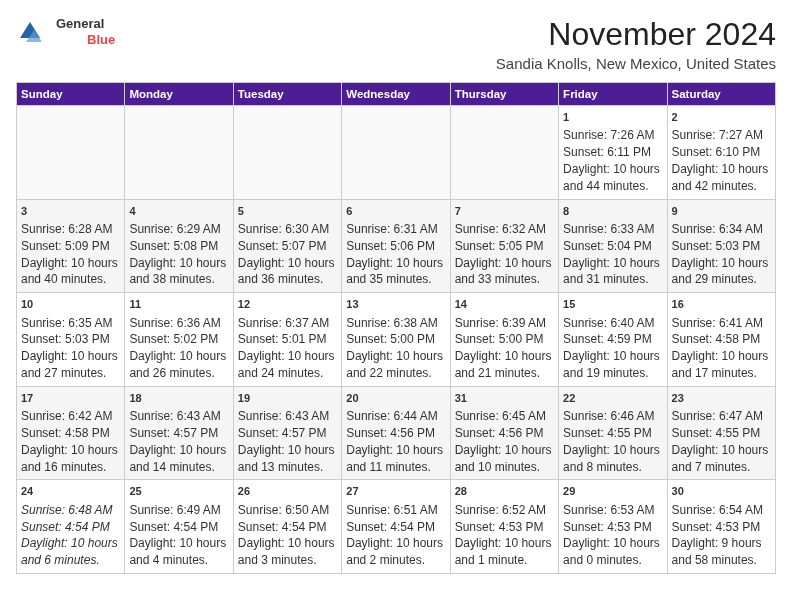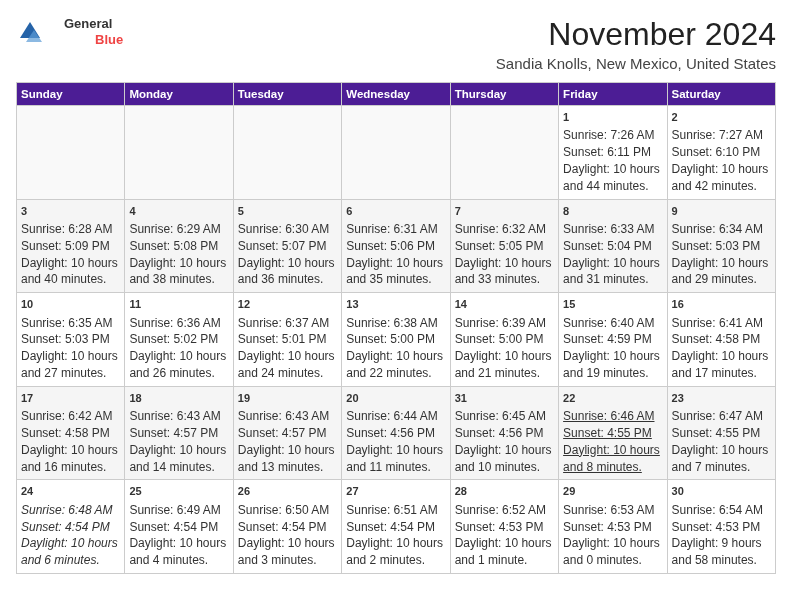--- a/index.html
+++ b/index.html
@@ -12,21 +12,21 @@
     }
     .header-area {
       display: flex;
       justify-content: space-between;
       align-items: flex-start;
       margin-bottom: 10px;
     }
     .logo {
       display: flex;
       align-items: center;
-      gap: 20px;
+      gap: 12px;
     }
     .logo-text {
       font-size: 13px;
       font-weight: bold;
       color: #333;
       line-height: 1.2;
     }
     .logo-blue { color: #ef4444; margin-left: 31px; }
     .logo-icon {
       width: 28px;
@@ -277,21 +277,21 @@
         </td>
         <td>
           <span class="day-number">31</span>
           <div class="day-info" style="white-space: pre-line;">Sunrise: 6:45 AM
 Sunset: 4:56 PM
 Daylight: 10 hours
 and 10 minutes.</div>
         </td>
         <td>
           <span class="day-number">22</span>
-          <div class="day-info" style="white-space: pre-line; text-decoration: underline;">Sunrise: 6:46 AM
+          <div class="day-info" style="white-space: pre-line;">Sunrise: 6:46 AM
 Sunset: 4:55 PM
 Daylight: 10 hours
 and 8 minutes.</div>
         </td>
         <td>
           <span class="day-number">23</span>
           <div class="day-info" style="white-space: pre-line;">Sunrise: 6:47 AM
 Sunset: 4:55 PM
 Daylight: 10 hours
 and 7 minutes.</div>

